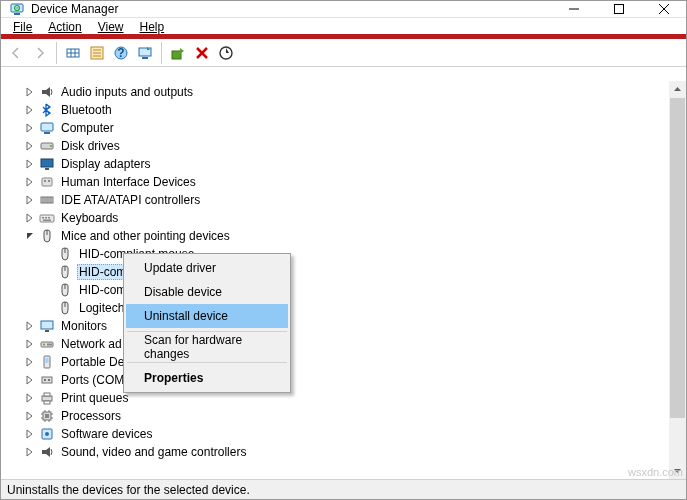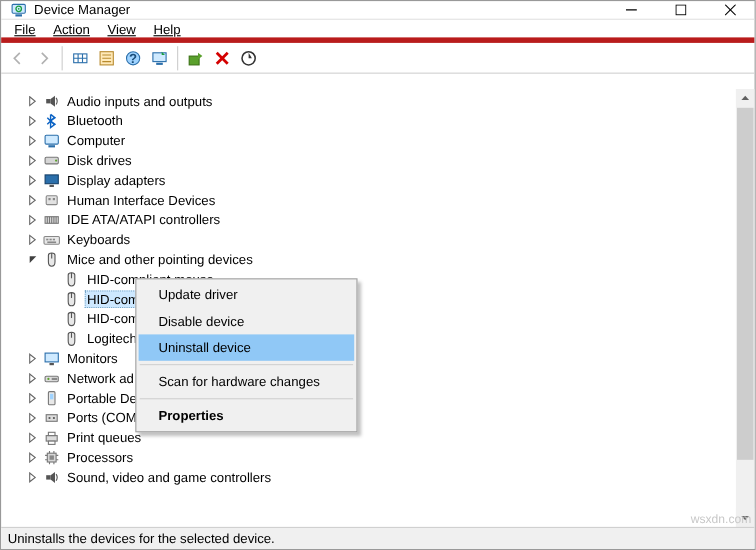--- a/index.html
+++ b/index.html
@@ -30,21 +30,21 @@
 
 .row { height: 18px; display: flex; align-items: center; white-space: nowrap; }
 .indent { display:inline-block; }
 .twisty { width: 14px; height: 14px; display: inline-flex; align-items: center; justify-content: center; margin-right: 2px; }
 .twisty svg { display: block; }
 .icon { width: 16px; height: 16px; display: inline-flex; align-items: center; justify-content: center; margin-right: 4px; }
 .icon svg { display: block; }
 .label { padding: 0 2px; }
 .row.selected .label { background: #cde8ff; border: 1px dotted #7aa7c7; padding: 0 1px; }
 
-.context-menu { position: absolute; left: 122px; top: 252px; width: 202px; background: #f0f0f0; border: 1px solid #a0a0a0; box-shadow: 3px 3px 3px rgba(0,0,0,.25); padding: 2px; z-index: 10; }
+.context-menu { position: absolute; left: 122px; top: 252px; width: 168px; background: #f0f0f0; border: 1px solid #a0a0a0; box-shadow: 3px 3px 3px rgba(0,0,0,.25); padding: 2px; z-index: 10; }
 .context-menu .item { height: 24px; display: flex; align-items: center; padding: 0 18px; cursor: default; }
 .context-menu .item:hover, .context-menu .item.highlight { background: #90c8f6; }
 .context-menu .divider { height: 1px; background: #d0d0d0; margin: 3px 1px; }
 .context-menu .item.bold { font-weight: bold; }
 
 .statusbar { position: absolute; left: 0; right: 0; bottom: 0; height: 20px; display: flex; align-items: center; padding: 0 6px; border-top: 1px solid #d0d0d0; background: #f0f0f0; }
 
 .watermark { position: absolute; right: 3px; bottom: 21px; font-size: 11px; color: #c8c8c8; pointer-events: none; }
 </style>
 </head>
@@ -441,20 +441,35 @@
       </div>
       <div class="row">
         <span class="indent" style="width:18px"></span>
         <span class="twisty">
           <svg width="10" height="10">
             <path d="M2 1 L7 5 L2 9 Z" fill="none" stroke="#666"></path>
           </svg>
         </span>
         <span class="icon">
           <svg width="16" height="16" viewBox="0 0 16 16">
+            <rect x="3" y="3" width="10" height="10" rx="1" fill="#cfeaff" stroke="#2b6fab"></rect>
+            <circle cx="8" cy="8" r="2" fill="#2b6fab"></circle>
+          </svg>
+        </span>
+        <span class="label">Software devices</span>
+      </div>
+      <div class="row">
+        <span class="indent" style="width:18px"></span>
+        <span class="twisty">
+          <svg width="10" height="10">
+            <path d="M2 1 L7 5 L2 9 Z" fill="none" stroke="#666"></path>
+          </svg>
+        </span>
+        <span class="icon">
+          <svg width="16" height="16" viewBox="0 0 16 16">
             <rect x="3" y="6" width="4" height="4" fill="#555"></rect>
             <path d="M7 6 L11 3 L11 13 L7 10 Z" fill="#555"></path>
             <path d="M12 5 Q14 8 12 11" fill="none" stroke="#555"></path>
           </svg>
         </span>
         <span class="label">Sound, video and game controllers</span>
       </div>
     </div>
   <div class="scrollbar">
     <div class="sbtn">

